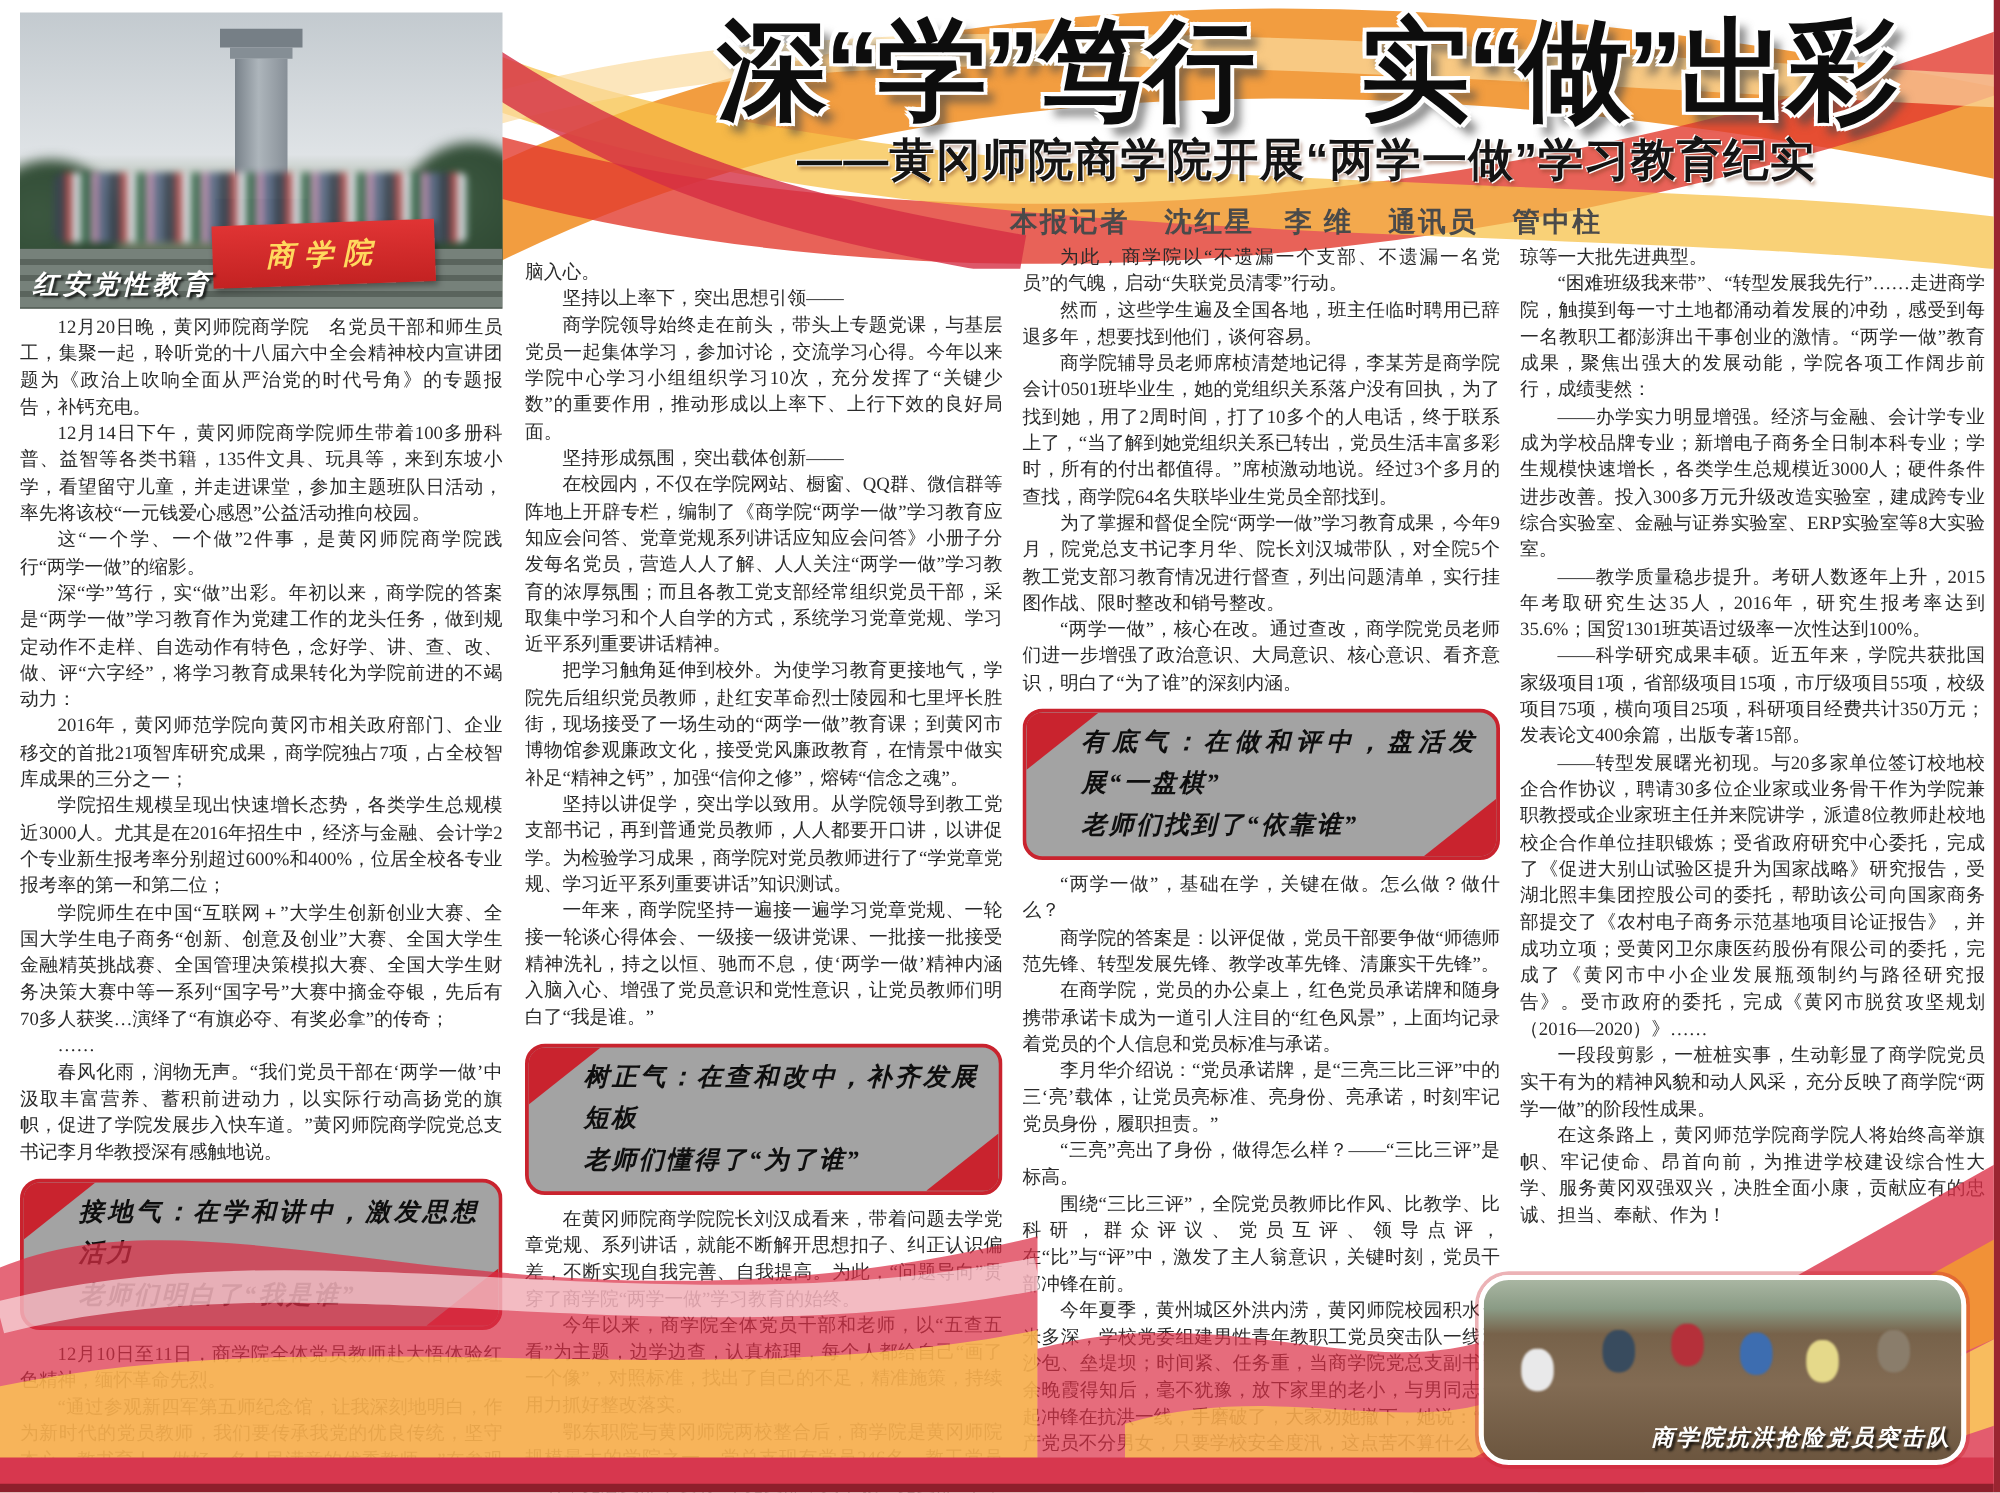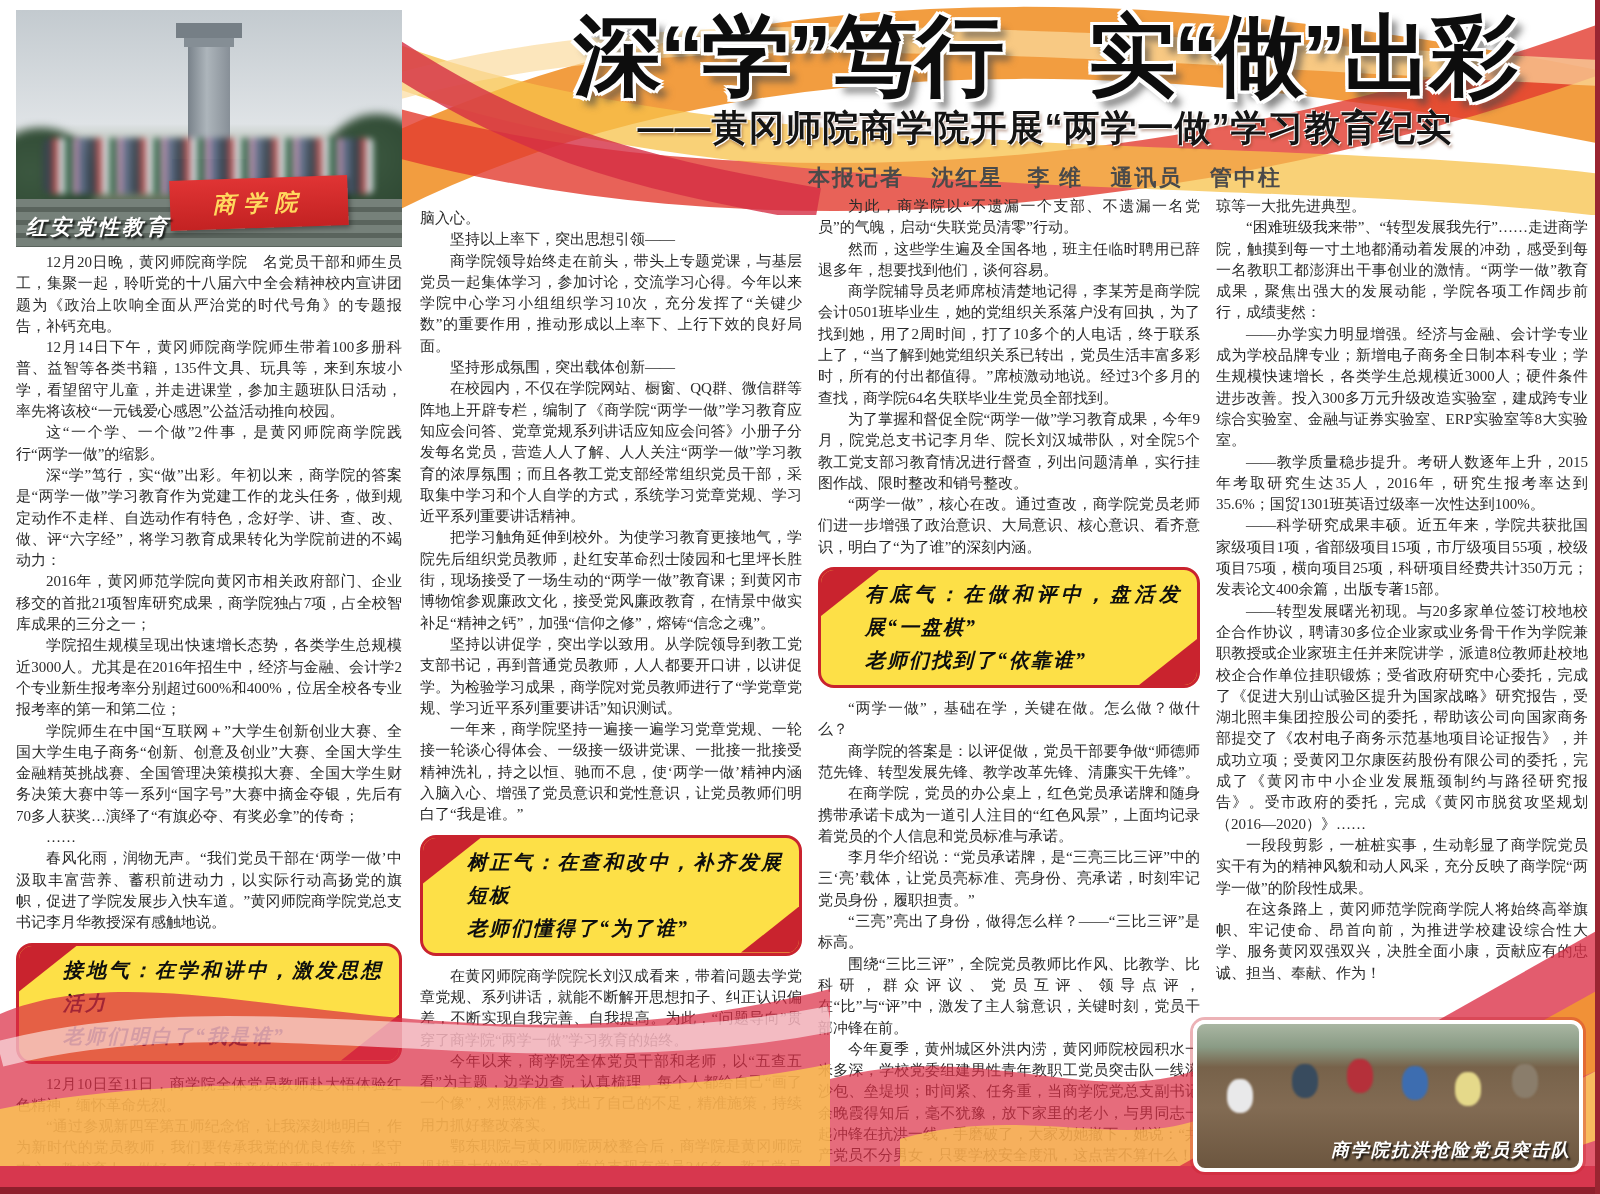--- a/index.html
+++ b/index.html
@@ -31,36 +31,36 @@
   .tree.left{left:-30px;top:118px;} .tree.right{right:-30px;top:104px;}
   .crowd{position:absolute;left:7%;right:7%;top:128px;height:56px;border-radius:8px;filter:blur(3px);opacity:.92;
     background:repeating-linear-gradient(90deg,#3a4450 0 9px,#b04a4a 9px 15px,#d9dde2 15px 22px,#3f6e52 22px 30px,#b98cae 30px 36px,#5b6b86 36px 44px);}
   .steps{position:absolute;left:0;right:0;bottom:0;height:48px;
     background:repeating-linear-gradient(180deg,#76817a 0 8px,#5a645d 8px 13px);}
   .flag{position:absolute;left:40%;top:168px;width:178px;height:50px;background:linear-gradient(180deg,#e03434,#c32222);
     transform:rotate(-2deg);box-shadow:2px 3px 5px rgba(0,0,0,.35);display:flex;align-items:center;justify-content:center;}
   .flag-text{color:#ffd95e;font-weight:900;font-size:23px;letter-spacing:8px;font-style:italic;}
   .photo-cap{position:absolute;left:10px;bottom:6px;color:#fff;font-weight:900;font-style:italic;font-size:21px;
     letter-spacing:3px;text-shadow:2px 2px 2px rgba(0,0,0,.8);}
-  .photo2{position:absolute;right:12px;bottom:22px;width:382px;height:144px;border-radius:12px;border:4px solid #fff;
+  .photo2{position:absolute;right:22px;bottom:22px;width:382px;height:144px;border-radius:24px;border:4px solid #fff;
     overflow:hidden;z-index:6;box-shadow:0 0 0 3px rgba(201,35,46,.35);
     background:linear-gradient(180deg,#a9b6a2 0%,#8a9b85 16%,#77624a 30%,#826b53 58%,#6c563f 100%);margin-top:40px;}
   .blob{position:absolute;width:26px;height:34px;border-radius:45%;filter:blur(1px);}
   .photo2 .cap2{position:absolute;right:8px;bottom:6px;color:#fff;font-weight:900;font-style:italic;font-size:18px;
     letter-spacing:2px;text-shadow:2px 2px 2px rgba(0,0,0,.8);}
   
   .col{position:absolute;z-index:1;font-size:15px;line-height:21.3px;color:#2a2a2a;text-align:justify;overflow:hidden;}
   .col1{left:16px;top:252px;width:386px;height:936px;}
   .col2{left:420px;top:208px;width:382px;height:992px;}
   .col3{left:818px;top:196px;width:382px;height:992px;}
   .col4{left:1216px;top:196px;width:372px;height:836px;}
   .para{margin:0;text-indent:2em;}
   .para.ni{text-indent:0;}
   
-  .banner{position:relative;border:3px solid #c9232e;border-radius:16px;background:#fde047;margin:9px 0 10px 0;
+  .banner{position:relative;border:3px solid #c9232e;border-radius:16px;background:#a3a3a3;margin:9px 0 10px 0;
     padding:8px 16px 8px 44px;overflow:hidden;}
   .banner::before{content:'';position:absolute;left:0;top:0;width:58px;height:46px;background:#c9232e;
     clip-path:polygon(0 0,100% 0,0 100%);}
   .banner::after{content:'';position:absolute;right:0;bottom:0;width:58px;height:46px;background:#c9232e;
     clip-path:polygon(100% 100%,100% 0,0 100%);}
   .banner-line{font-style:italic;font-weight:900;font-size:20px;line-height:1.65;color:#0e0e0e;letter-spacing:2px;}
   
   .bottom-waves{position:absolute;left:0;bottom:0;width:1600px;height:290px;z-index:3;pointer-events:none;}
   .bottom-strip{position:absolute;left:0;bottom:0;width:100%;height:28px;background:#d7374e;
     border-bottom:7px solid #8e1f2c;z-index:4;box-sizing:border-box;}

